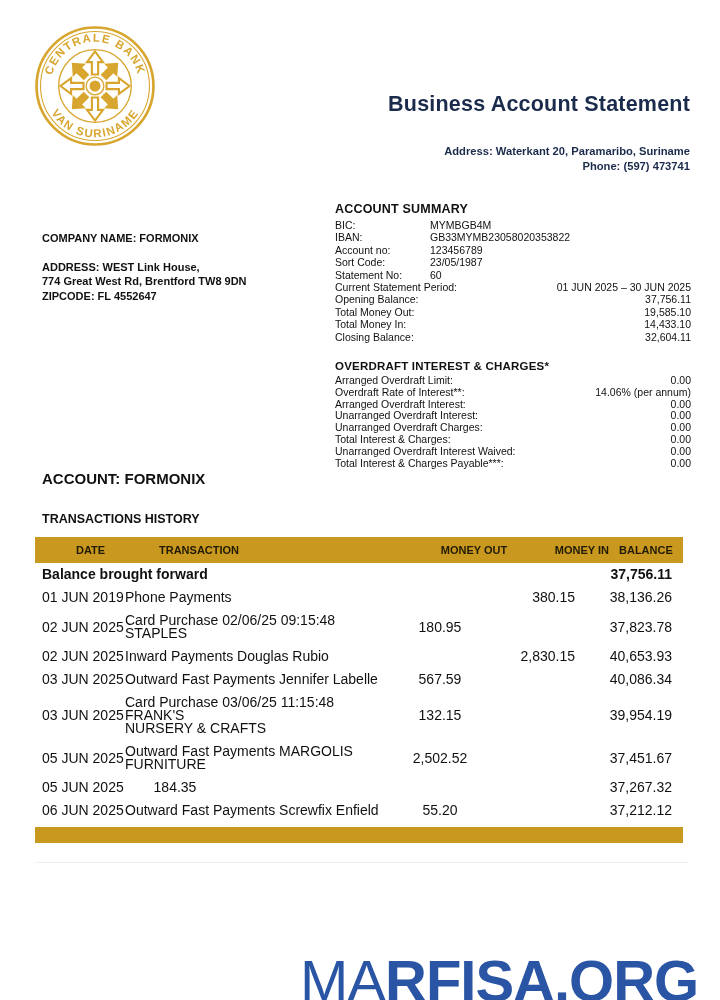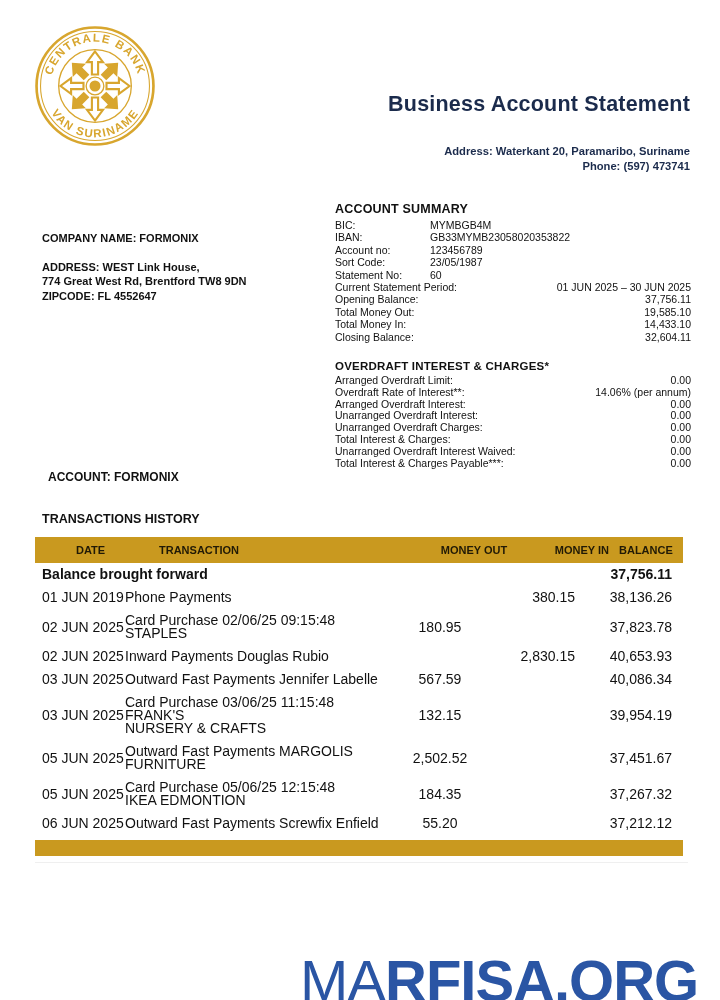--- a/index.html
+++ b/index.html
@@ -19,21 +19,21 @@
   .panel{left:335px;width:356px;}
   .summary{top:191px;}
   .overdraft{top:349px;}
   .panel h2{margin:11px 0 3px 0;font-size:12.5px;letter-spacing:.2px;}
   .overdraft h2{font-size:11.5px;}
   .srow{display:flex;font-size:10.5px;line-height:12.4px;}
   .srow .lbl{width:95px;flex-shrink:0;}
   .srow2{display:flex;justify-content:space-between;font-size:10.5px;line-height:12.4px;gap:44px;}
   .overdraft .srow2{line-height:11.8px;}
 
-  .acct-line{left:48px;top:470px;font-size:12px;font-weight:bold;text-align:center;}
+  .acct-line{left:42px;top:470px;font-size:15px;font-weight:bold;text-align:center;}
   .tx-title{left:42px;top:512px;font-size:12.5px;font-weight:bold;}
 
   
   .txtable{left:35px;top:537px;width:648px;}
   .t-header{display:flex;align-items:center;background:#C9991F;height:26px;font-size:11px;font-weight:bold;color:#211a06;padding-left:34px;}
   .t-row{display:flex;align-items:center;padding:5px 0;font-size:14px;line-height:13px;}
   .c-date{width:90px;padding-left:7px;box-sizing:border-box;flex-shrink:0;}
   .c-tx{width:265px;flex-shrink:0;white-space:pre-line;}
   .c-out{width:100px;text-align:center;flex-shrink:0;}
   .c-in{width:95px;text-align:right;padding-right:10px;box-sizing:border-box;flex-shrink:0;}
@@ -278,22 +278,20 @@
         <div class="c-date">05 JUN 2025</div>
         <div class="c-tx">Outward Fast Payments MARGOLIS
 FURNITURE</div>
         <div class="c-out">2,502.52</div>
         <div class="c-in"></div>
         <div class="c-bal">37,451.67</div>
       </div>
 
       <div class="t-row">
         <div class="c-date">05 JUN 2025</div>
-        <div class="c-tx">Card Purchase 05/06/25 12:15:48
-IKEA EDMONTION</div>
         <div class="c-out">184.35</div>
         <div class="c-in"></div>
         <div class="c-bal">37,267.32</div>
       </div>
 
       <div class="t-row">
         <div class="c-date">06 JUN 2025</div>
         <div class="c-tx">Outward Fast Payments Screwfix Enfield</div>
         <div class="c-out">55.20</div>
         <div class="c-in"></div>

